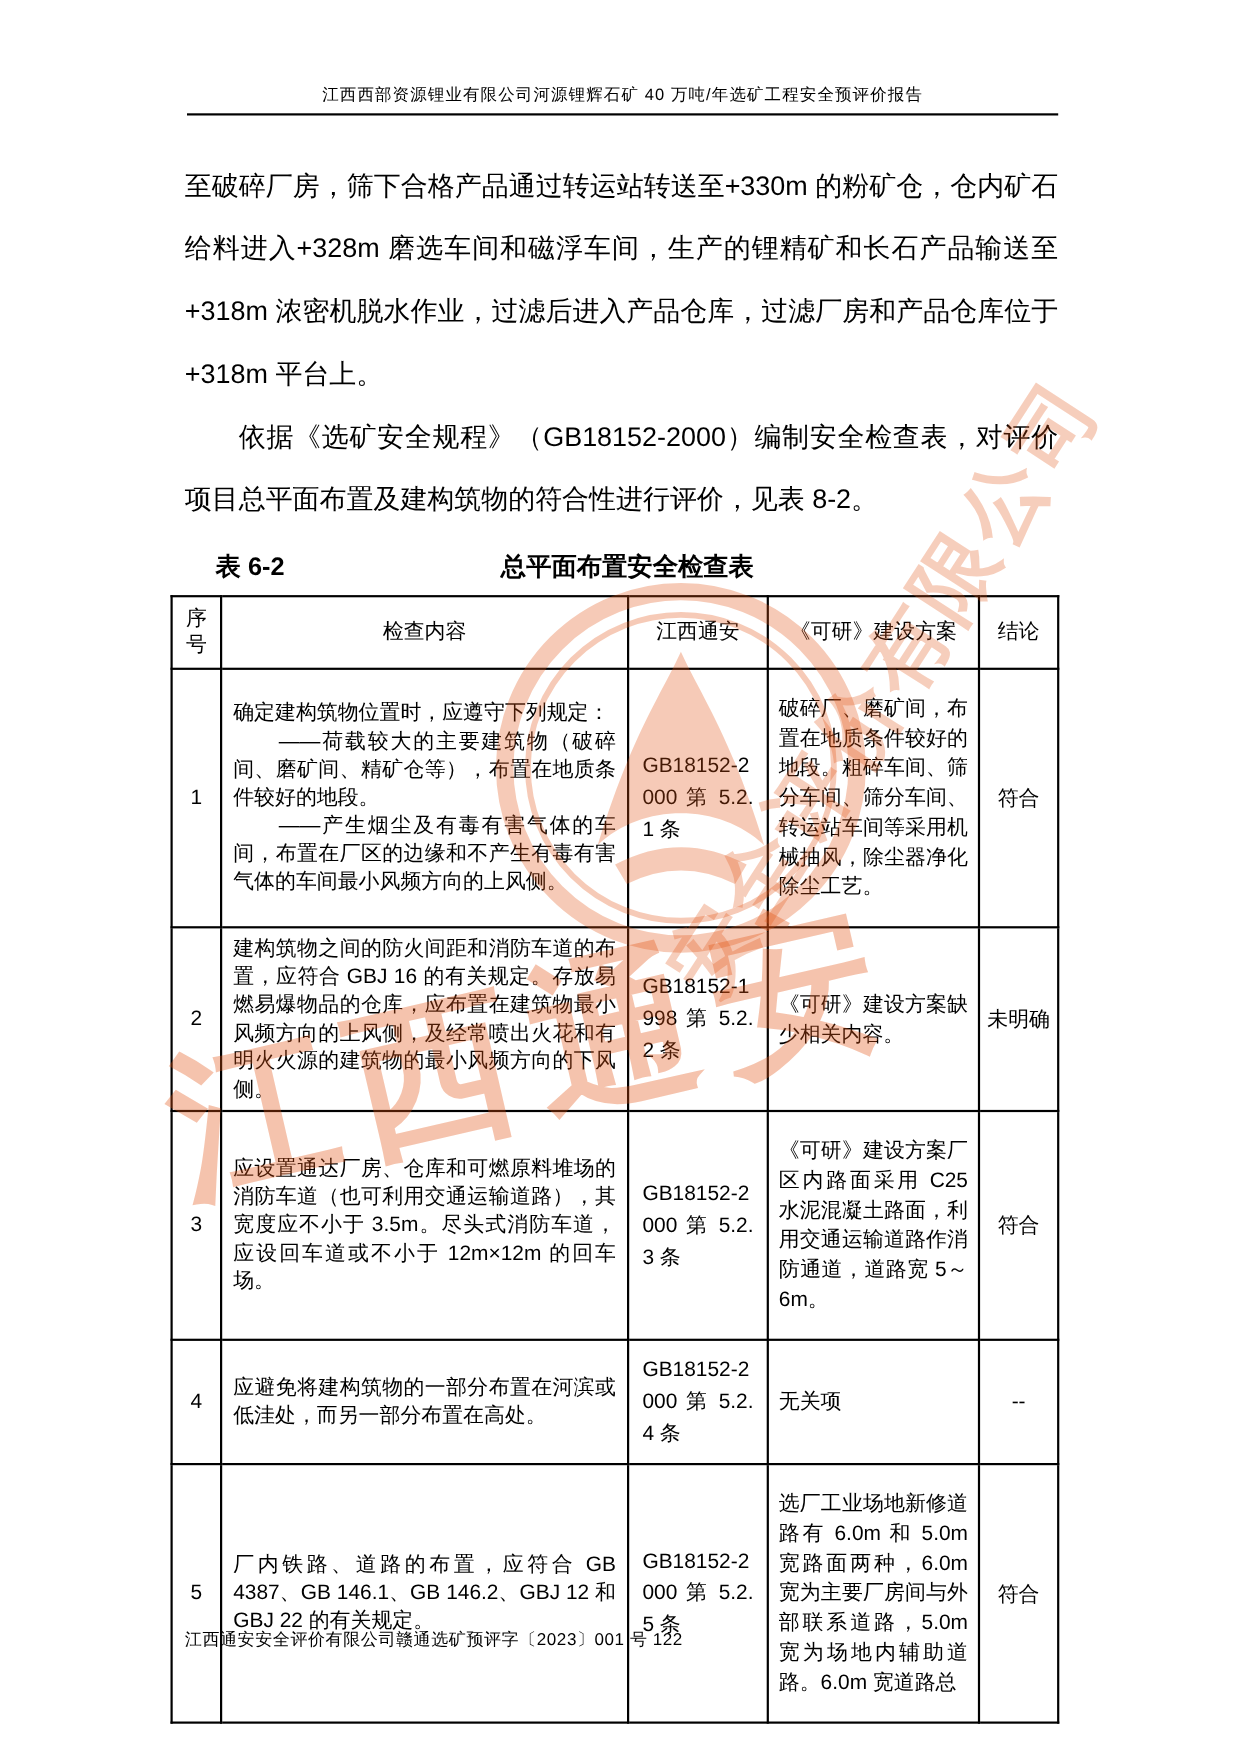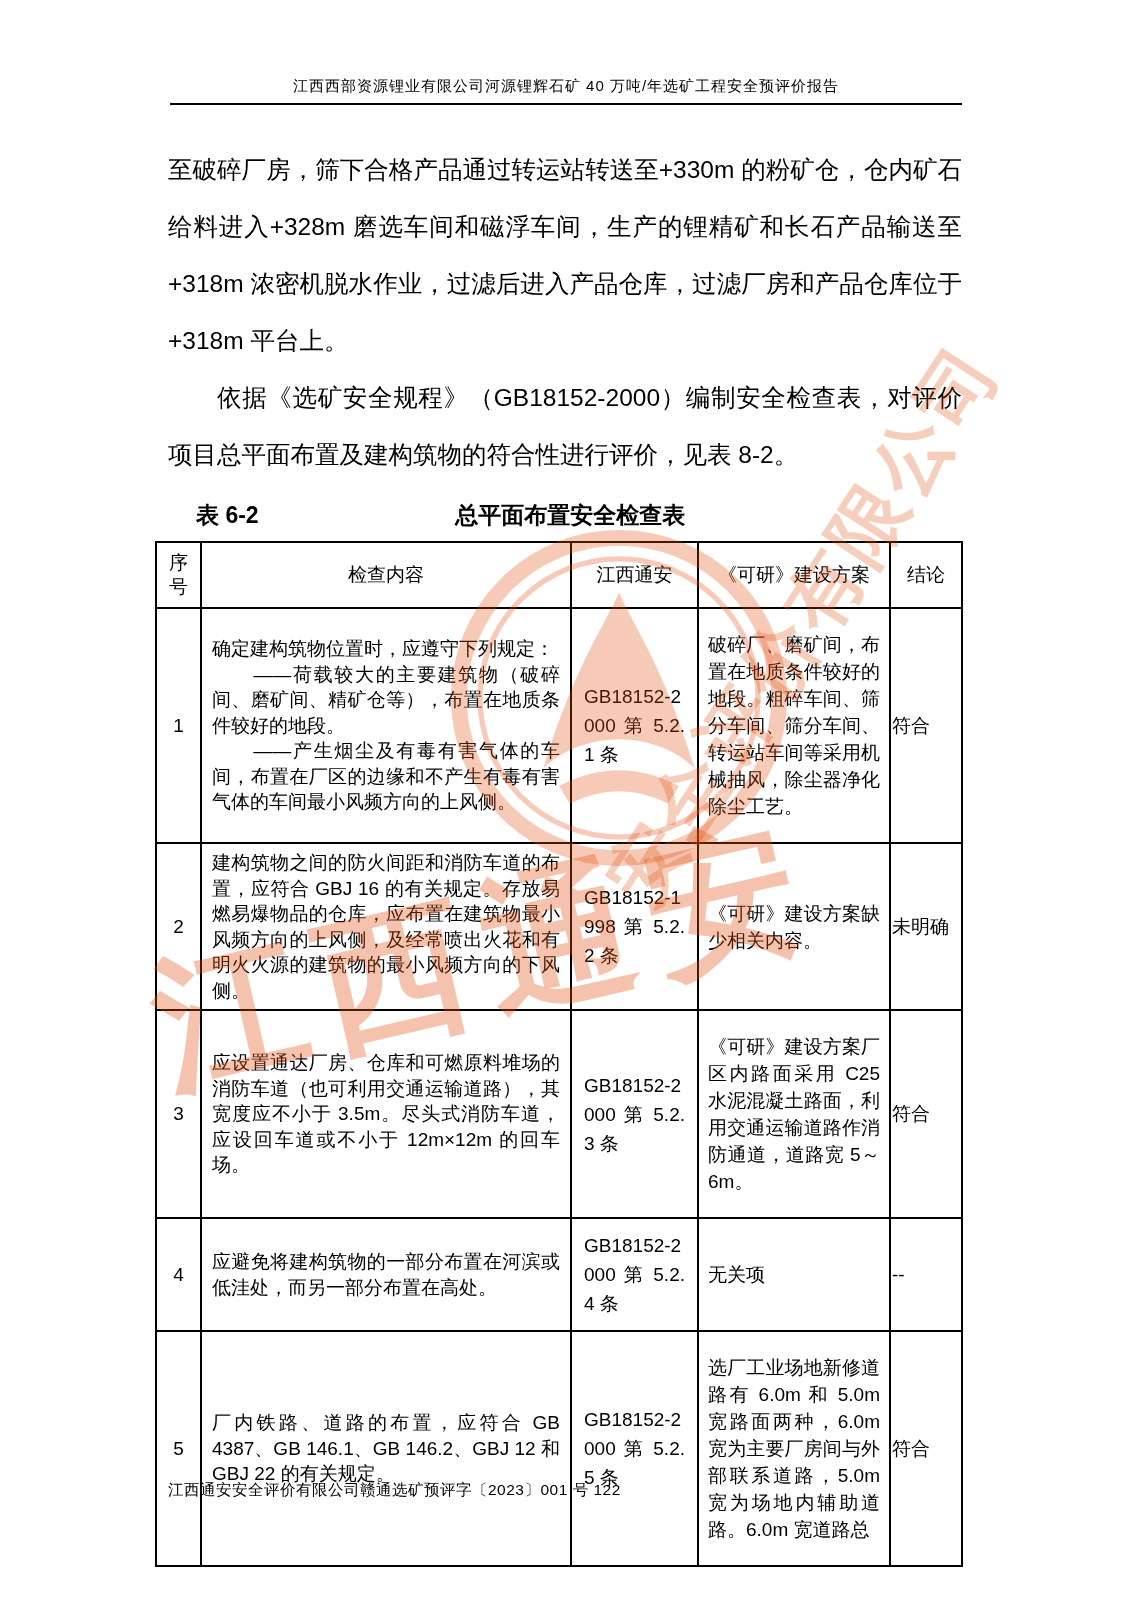--- a/index.html
+++ b/index.html
@@ -58,21 +58,21 @@
     padding: 2px 4px;
     line-height: 24px;
   }
   .c-no   { text-align: center; }
   .c-content {
     padding: 6px 10px; line-height: 25.5px;
     white-space: pre-wrap; text-align: justify;
   }
   .c-basis { padding: 6px 12px; line-height: 29px; word-break: break-all; }
   .c-plan  { padding: 22px 9px; line-height: 27px; text-align: justify; }
-  .c-conc  { text-align: left; }
+  .c-conc  { text-align: center; }
   .row-1 { height: 193px; }
   .row-2 { height: 154px; }
   .row-3 { height: 153px; }
   .row-4 { height: 113px; }
   .row-5 { height: 234px; }
 
   
   .doc-footer {
     position: absolute; top: 1480px; left: 168px; width: 794px;
     display: flex; 

